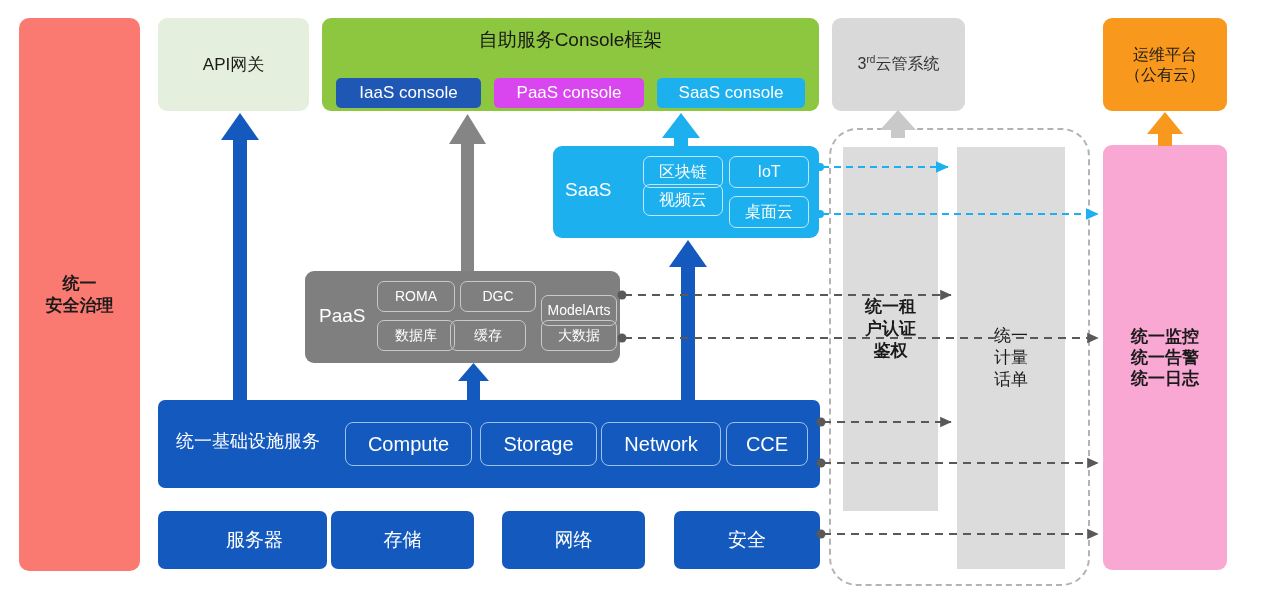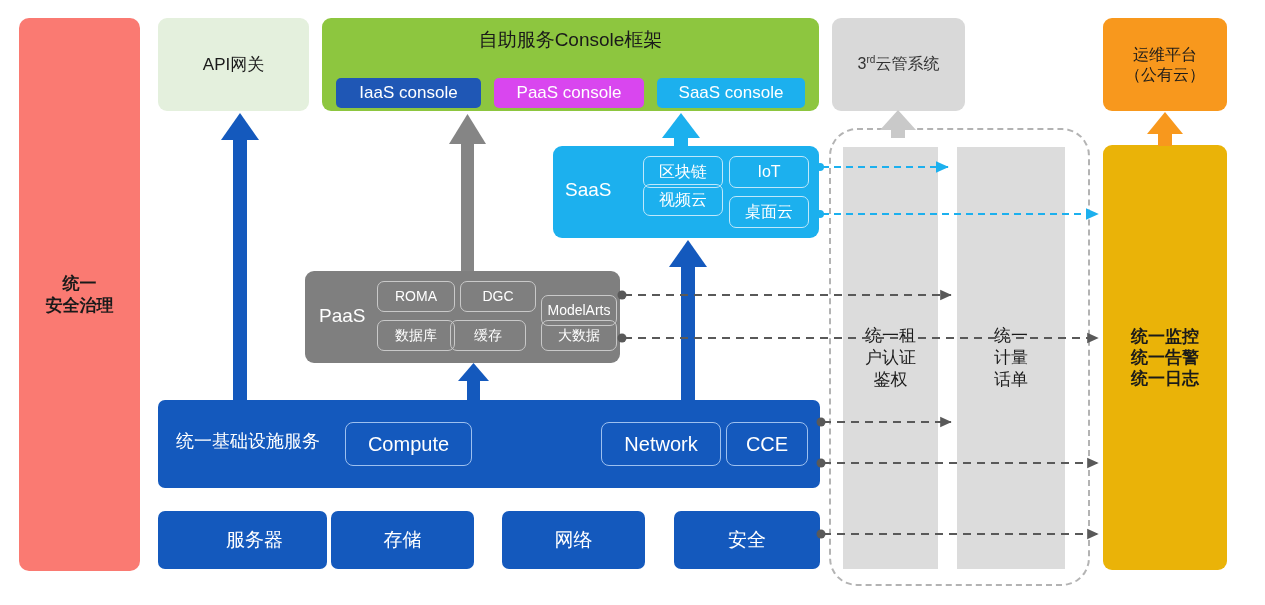--- a/index.html
+++ b/index.html
@@ -92,21 +92,21 @@
   #ops-platform-top {
     left: 1103px; top: 18px; width: 124px; height: 93px;
     background: #f8981d;
     border-radius: 9px;
     color: #1a1a1a;
     font-size: 16px;
   }
   
   #ops-platform-body {
     left: 1103px; top: 145px; width: 124px; height: 425px;
-    background: #eab308;
+    background: #f9a8d4;
     border-radius: 9px;
     color: #1a1a1a;
     font-size: 17px;
     font-weight: 700;
   }
 
   
   #saas-layer {
     left: 553px; top: 146px; width: 266px; height: 92px;
     background: #1cb0ee;
@@ -208,21 +208,21 @@
   }
   .gray-col {
     position: absolute;
     background: #dcdcdc;
     color: #1a1a1a;
     font-size: 17px;
     display: flex; align-items: center; justify-content: center;
     text-align: center;
     line-height: 1.3;
   }
-  #gray-col-0 { left: 843px; top: 147px; width: 95px; height: 422px; }
+  #gray-col-0 { left: 843px; top: 147px; width: 95px; height: 364px; font-weight: bold; }
   #gray-col-1 { left: 957px; top: 147px; width: 108px; height: 422px; }
 
   
   #wires {
     position: absolute; left: 0; top: 0;
     width: 1265px; height: 605px;
     pointer-events: none;
   }
 </style>
 </head>
@@ -281,20 +281,21 @@
     <div class="paas-chip" id="paas-c1">DGC</div>
     <div class="paas-chip" id="paas-c2">ModelArts</div>
     <div class="paas-chip" id="paas-c3">数据库</div>
     <div class="paas-chip" id="paas-c4">缓存</div>
     <div class="paas-chip" id="paas-c5">大数据</div>
   </div>
 
   <div class="box" id="iaas-bar">
     <div id="iaas-label">统一基础设施服务</div>
     <div class="iaas-chip" id="iaas-c0">Compute</div>
+    <div class="iaas-chip" id="iaas-c1">Storage</div>
     <div class="iaas-chip" id="iaas-c2">Network</div>
     <div class="iaas-chip" id="iaas-c3">CCE</div>
   </div>
 
   <div class="hw-box" id="hw0">服务器</div>
   <div class="hw-box" id="hw1">存储</div>
   <div class="hw-box" id="hw2">网络</div>
   <div class="hw-box" id="hw3">安全</div>
 
   <svg id="wires" viewBox="0 0 1265 605">

